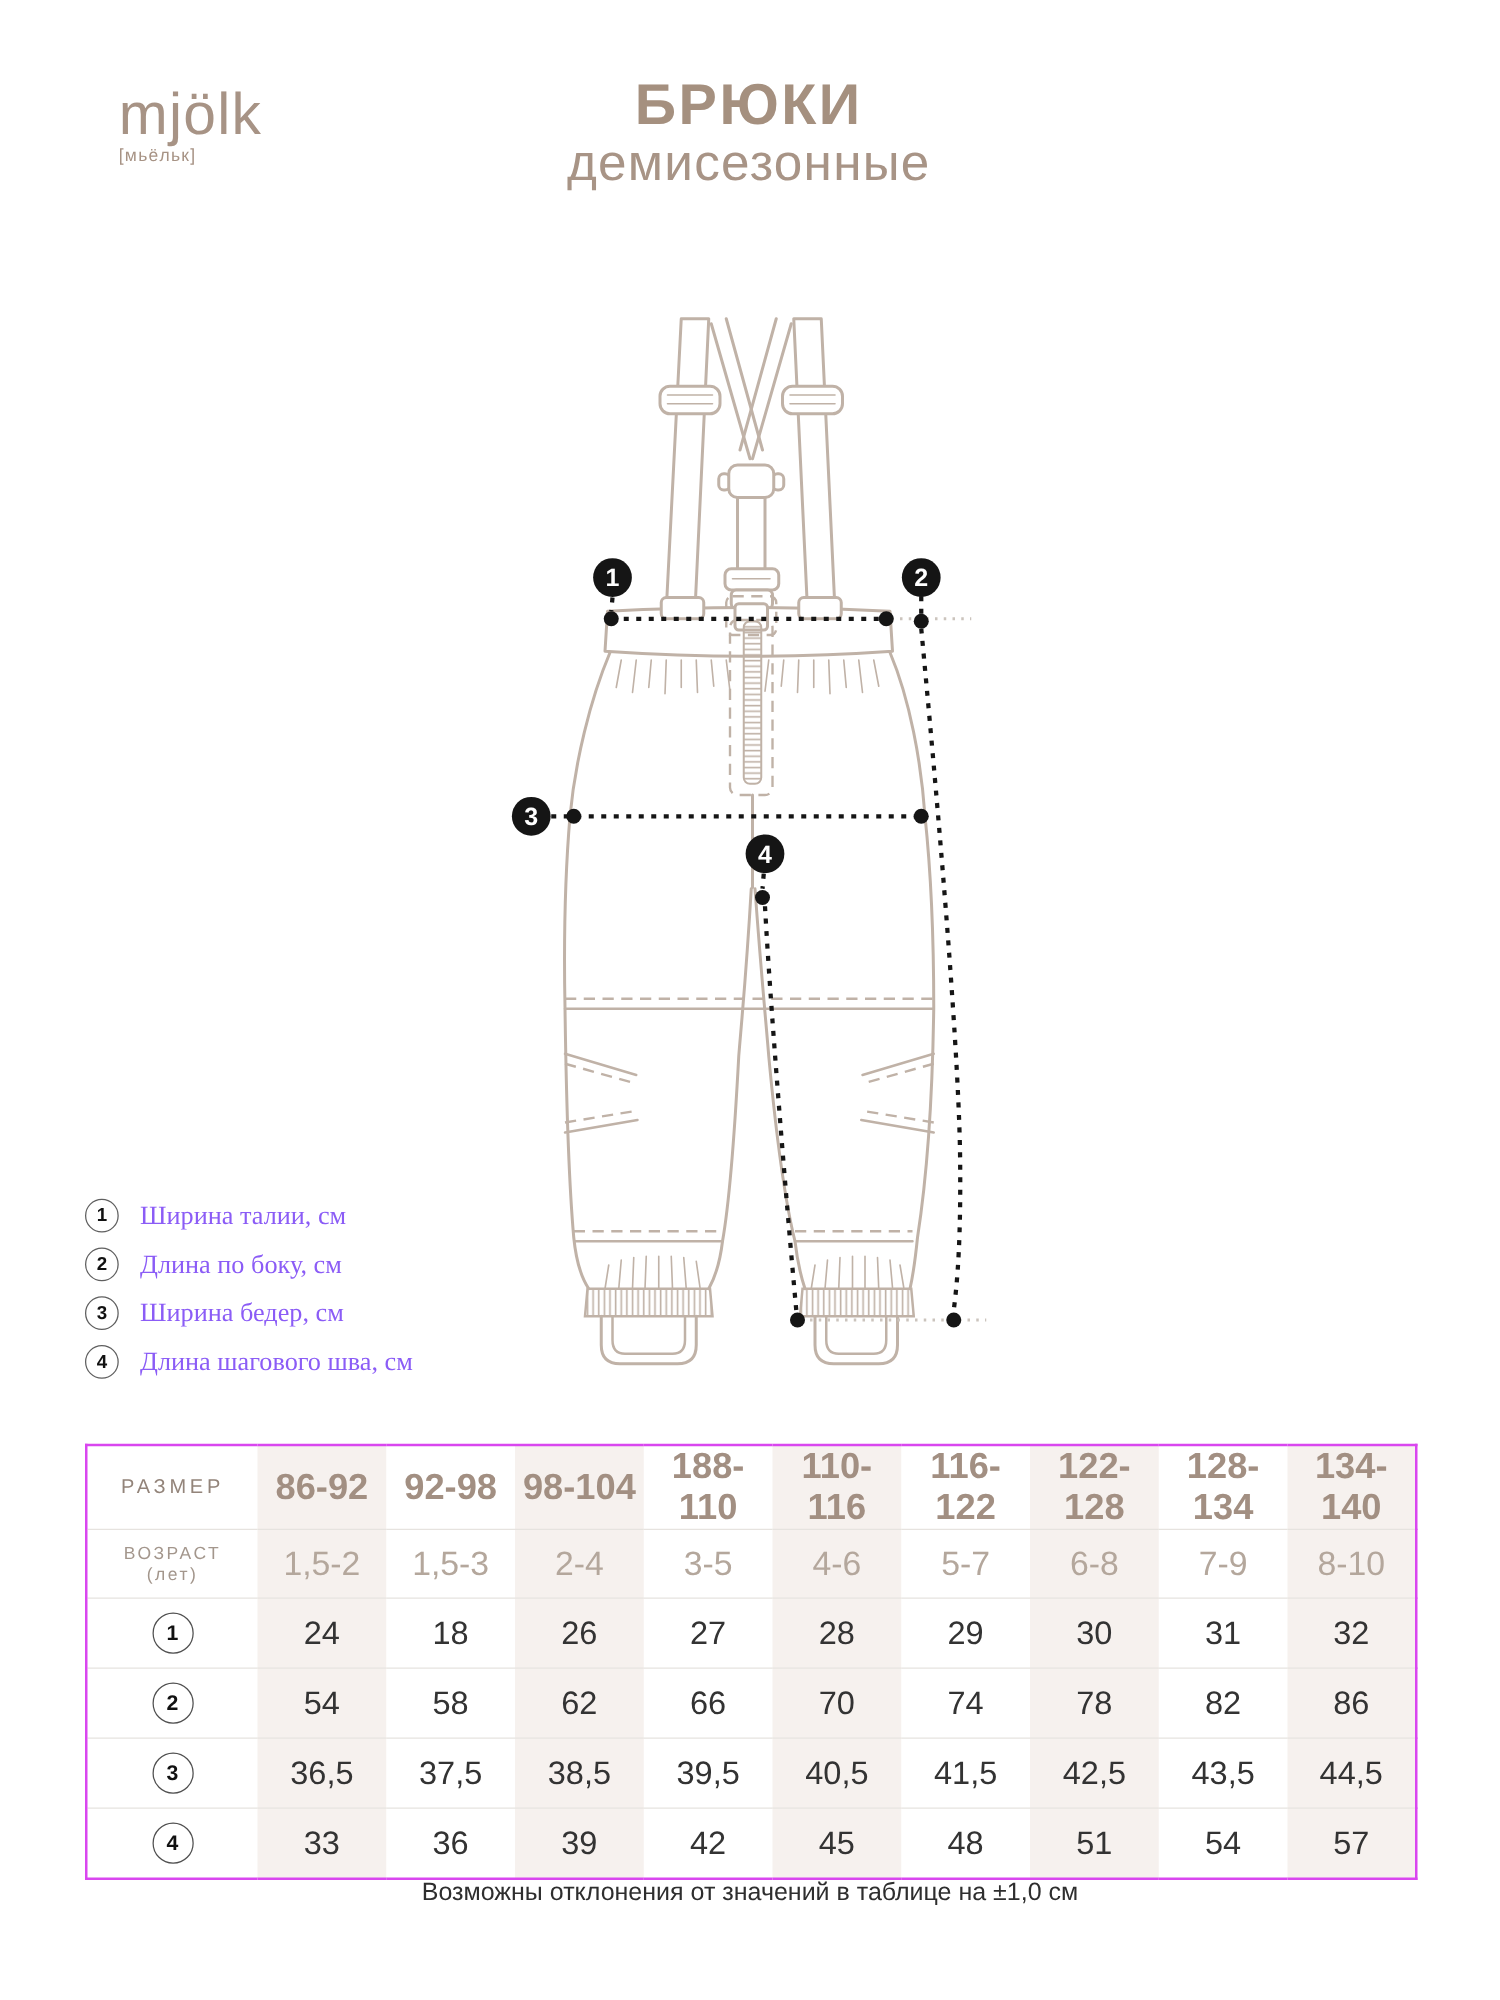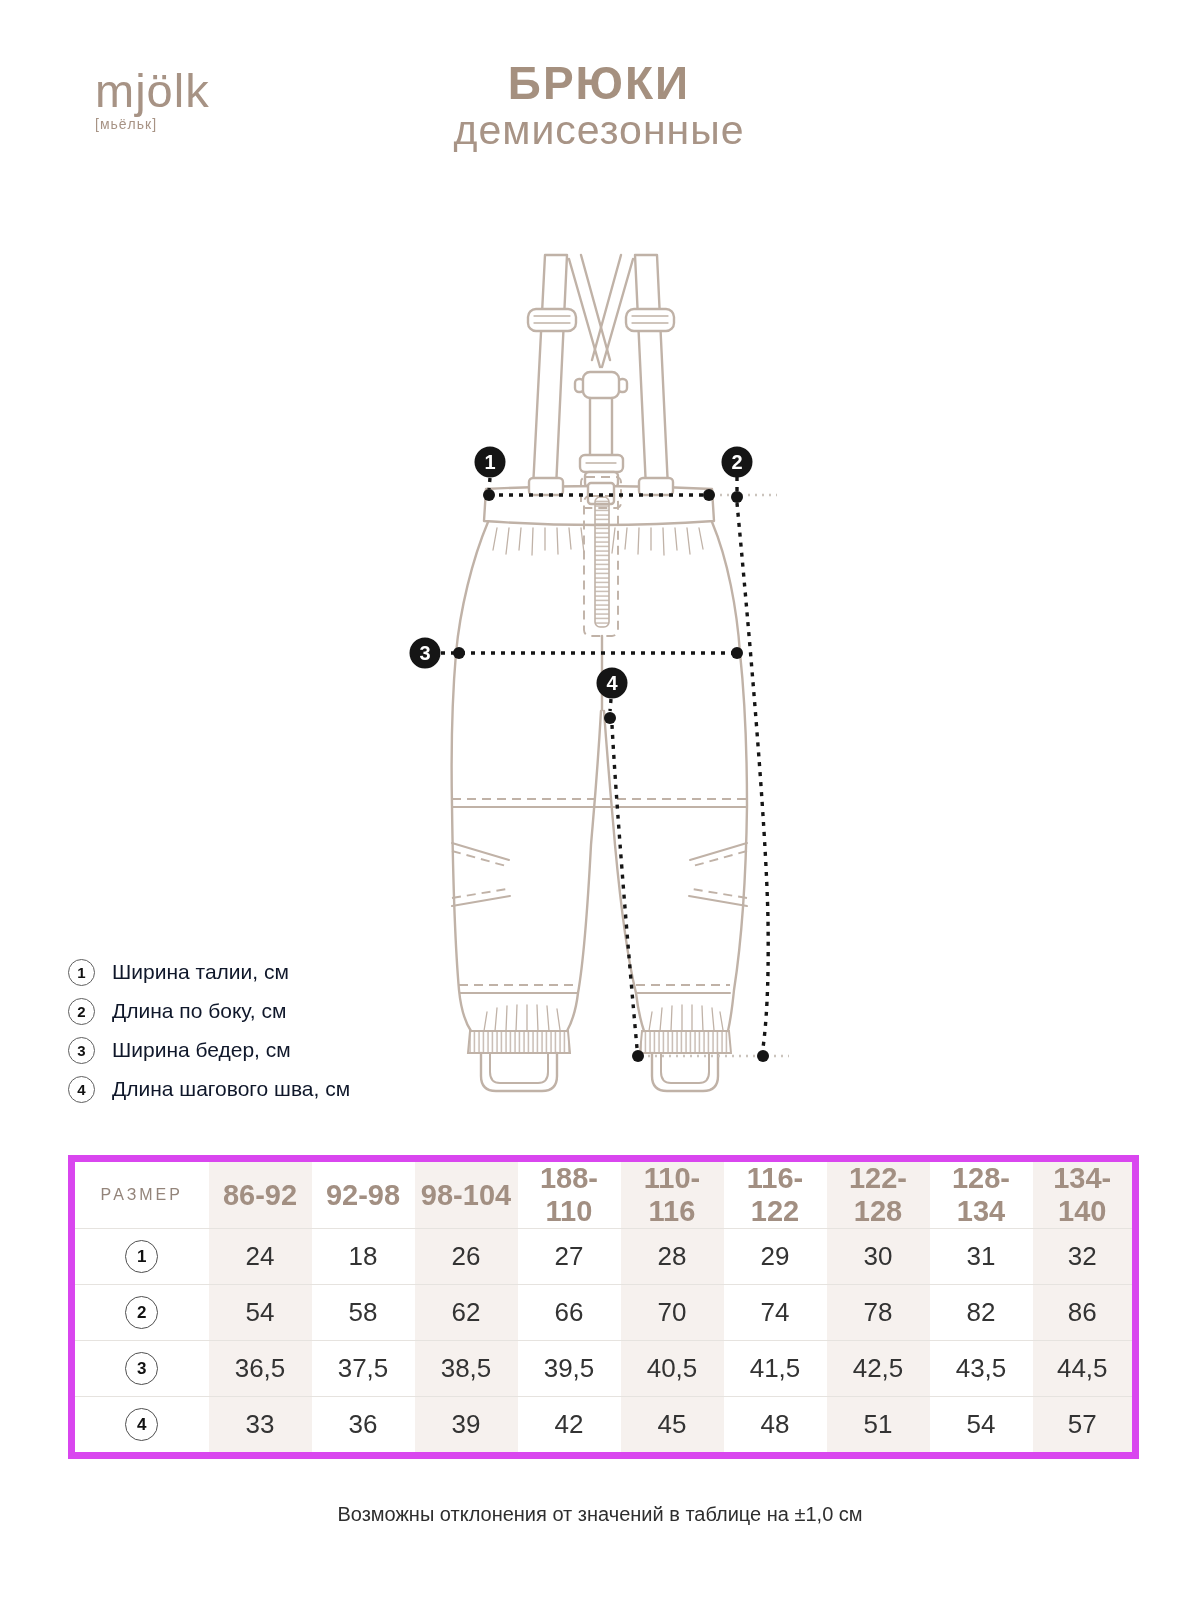--- a/index.html
+++ b/index.html
@@ -25,24 +25,24 @@
   .mdot{fill:#151515;}
   .mcirc{fill:#151515;}
   .mgray{stroke:#cbc4bd;stroke-width:2.4;stroke-dasharray:2 5;fill:none;}
   .mnum{fill:#ffffff;font:700 20px "Liberation Sans",sans-serif;text-anchor:middle;}
   
   .legend{position:absolute;left:68px;top:958px;}
   .legend-row{display:flex;align-items:center;height:28px;margin-bottom:11px;}
   .legend-num{width:27px;height:27px;border:1.5px solid #5f5f5f;border-radius:50%;
     display:flex;align-items:center;justify-content:center;font-size:15px;font-weight:700;
     color:#111;margin-right:17px;flex:none;box-sizing:border-box;}
-  .legend-label{font-size:21px;color:#0f172a;}
+  .legend-label{font-size:21px;color:#8b5cf6;font-family:Liberation Serif, serif;}
   
   table.size-table{position:absolute;left:68px;top:1155px;width:1064px;
-    border-collapse:collapse;table-layout:fixed;border:7px solid #d946ef;}
+    border-collapse:collapse;table-layout:fixed;border:2px solid #d946ef;}
   .size-table td{text-align:center;vertical-align:middle;border-top:1px solid #e6e3df;padding:0;}
   .size-table tr.r-size td{height:56px;}
   .size-table tr.r-age td{height:54px;}
   .size-table tr.r-val td{height:55px;}
   .size-table col.c-lbl{width:137px;}
   .size-table col.c-d{width:103px;}
   td.stripe{background:#f6f1ee;}
   .size-label{font-size:16px;letter-spacing:3px;color:#93847a;}
   .age-label{font-size:14px;letter-spacing:2px;color:#a3968c;line-height:17px;display:block;}
   .size-cell{font-size:29px;font-weight:700;color:#a28f82;}
@@ -227,20 +227,35 @@
     <td class="size-cell stripe">86-92</td>
     <td class="size-cell">92-98</td>
     <td class="size-cell stripe">98-104</td>
     <td class="size-cell">188-110</td>
     <td class="size-cell stripe">110-116</td>
     <td class="size-cell">116-122</td>
     <td class="size-cell stripe">122-128</td>
     <td class="size-cell">128-134</td>
     <td class="size-cell stripe">134-140</td>
   </tr>
+  <tr class="r-age">
+    <td>
+      <span class="age-label">ВОЗРАСТ</span>
+      <span class="age-label">(лет)</span>
+    </td>
+    <td class="age-cell stripe">1,5-2</td>
+    <td class="age-cell">1,5-3</td>
+    <td class="age-cell stripe">2-4</td>
+    <td class="age-cell">3-5</td>
+    <td class="age-cell stripe">4-6</td>
+    <td class="age-cell">5-7</td>
+    <td class="age-cell stripe">6-8</td>
+    <td class="age-cell">7-9</td>
+    <td class="age-cell stripe">8-10</td>
+  </tr>
   <tr class="r-val">
     <td><span class="tbl-num">1</span></td>
     <td class="val-cell stripe">24</td>
     <td class="val-cell">18</td>
     <td class="val-cell stripe">26</td>
     <td class="val-cell">27</td>
     <td class="val-cell stripe">28</td>
     <td class="val-cell">29</td>
     <td class="val-cell stripe">30</td>
     <td class="val-cell">31</td>

